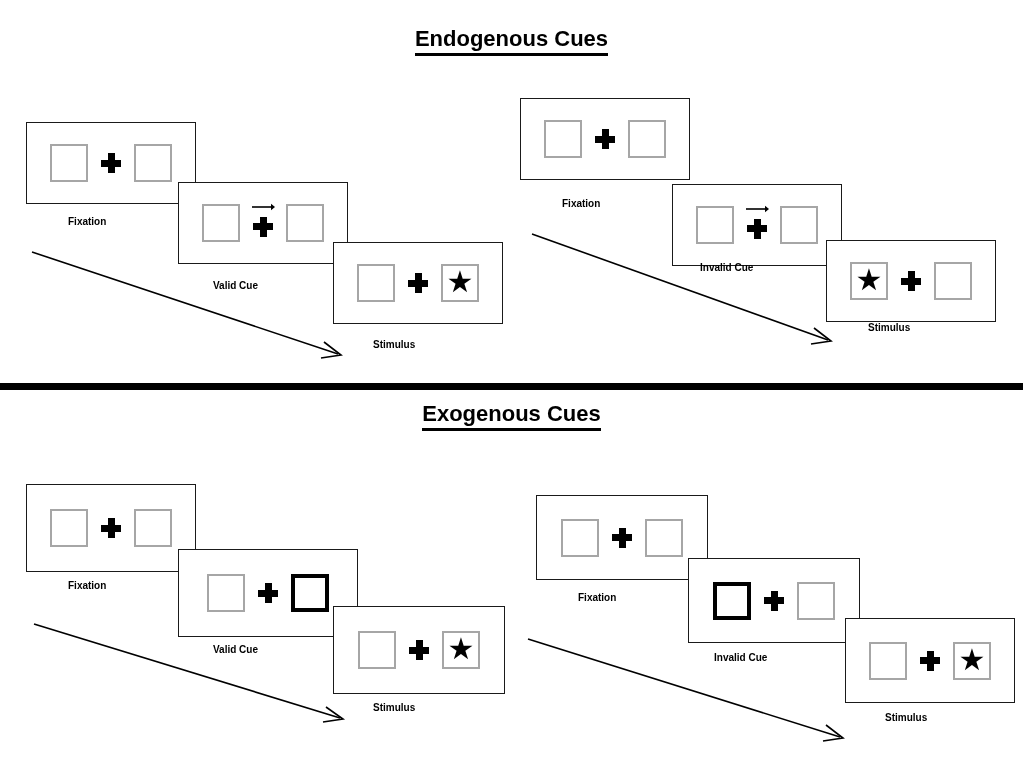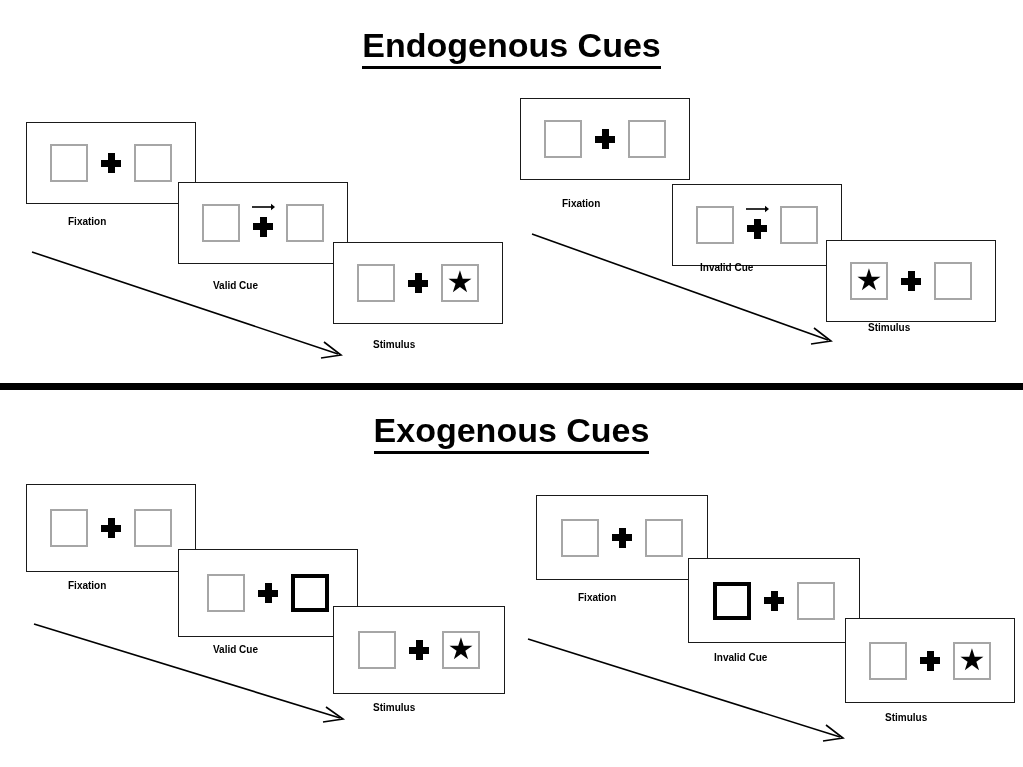--- a/index.html
+++ b/index.html
@@ -6,21 +6,21 @@
   body{
     width:1023px;height:767px;background:#ffffff;
     font-family:"Liberation Sans", sans-serif;
     position:relative;overflow:hidden;
   }
   .stage{position:absolute;left:0;top:0;width:1023px;height:767px;}
 
   
   .section-title{
     position:absolute;
-    font-size:34px;font-weight:bold;color:#000;
+    font-size:22px;font-weight:bold;color:#000;
     text-align:center;white-space:nowrap;
     letter-spacing:0px;
   }
   .section-title .t-underline{
     border-bottom:3px solid #000;
     padding-bottom:1px;
     display:inline-block;
   }
 
   
@@ -183,21 +183,21 @@
   </div>
   <div class="flabel" style="left:868px;top:322px;">Stimulus</div>
 
   <svg class="diag" style="left:528px;top:230px;width:315px;height:130px;" viewBox="0 0 315 130">
     <line x1="4" y1="4" x2="300" y2="110" stroke="#000" stroke-width="1.6"></line>
     <polyline points="286,98 303,111 283,114" fill="none" stroke="#000" stroke-width="1.6"></polyline>
   </svg>
 
   <div class="divider" style="left:0;top:383px;width:1023px;height:7px;"></div>
 
-  <div class="section-title" style="left:0;top:411px;width:1023px;">
+  <div class="section-title" style="left:0;top:401px;width:1023px;">
     <span class="t-underline">Exogenous Cues</span>
   </div>
 
   <div class="frame" style="left:26px;top:484px;width:170px;height:88px;">
     <div class="frame-inner">
       <div class="pbox"></div>
       <div class="crosswrap">
         <div class="cross"></div>
       </div>
       <div class="pbox"></div>

